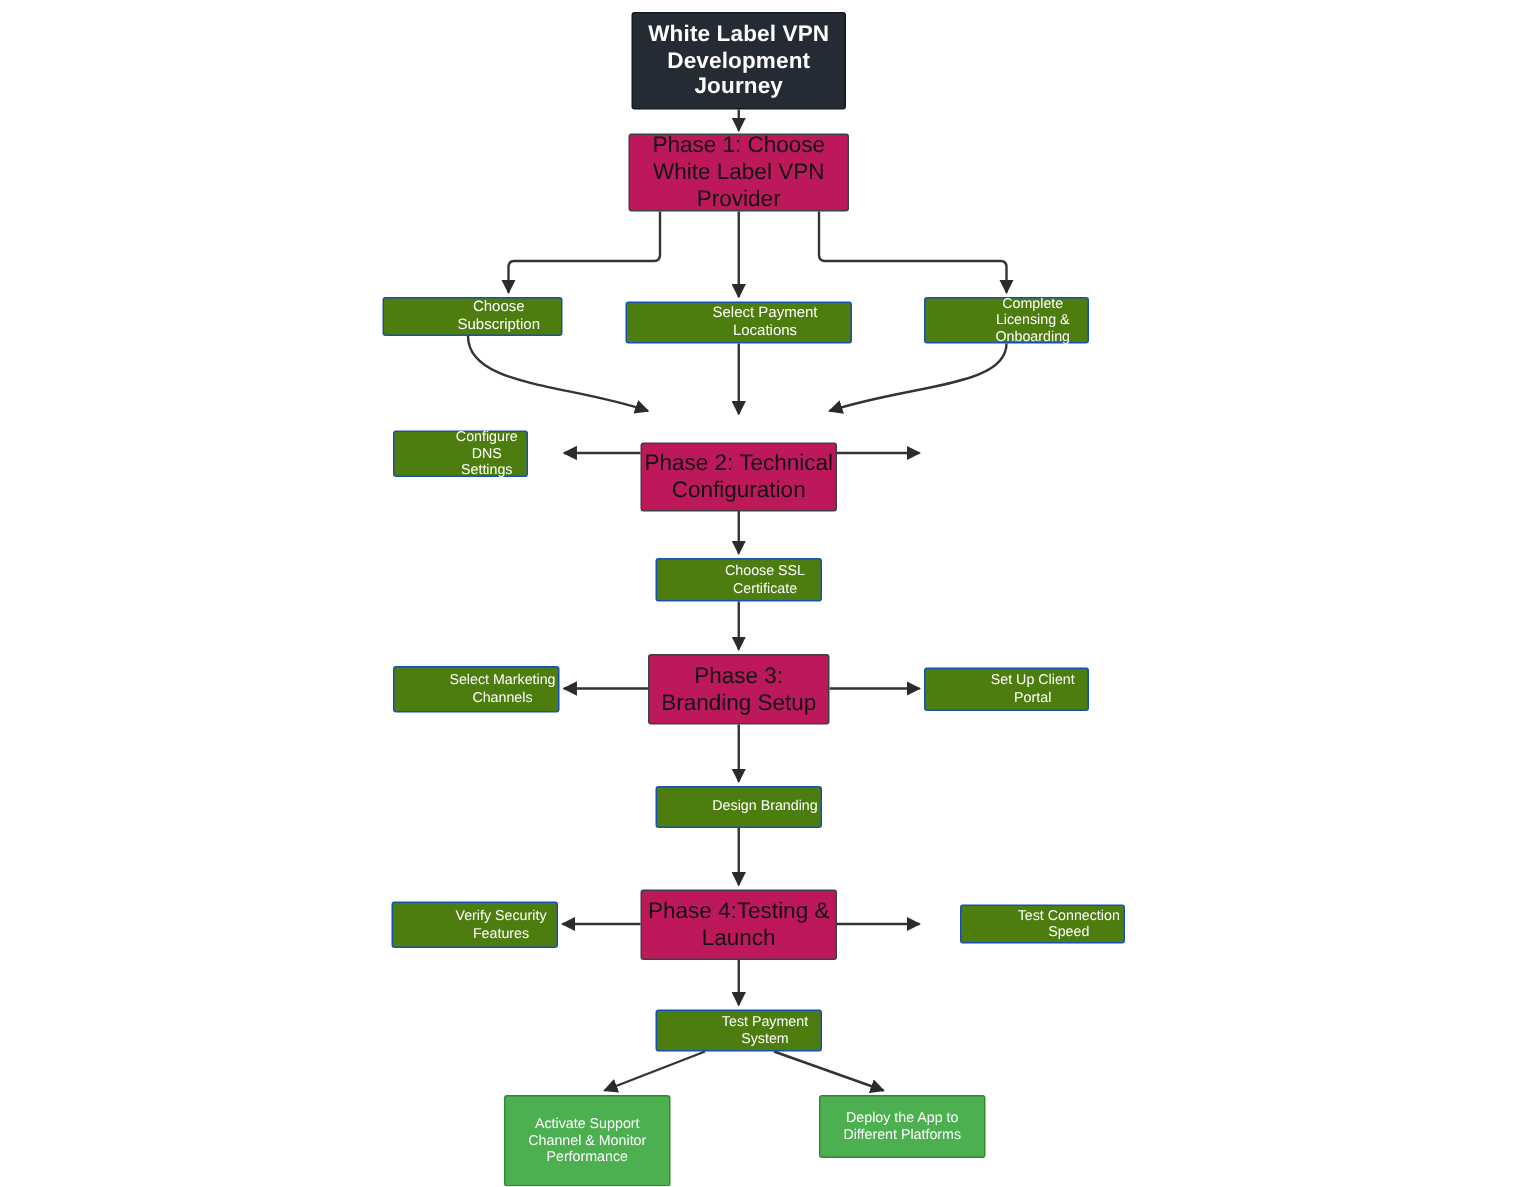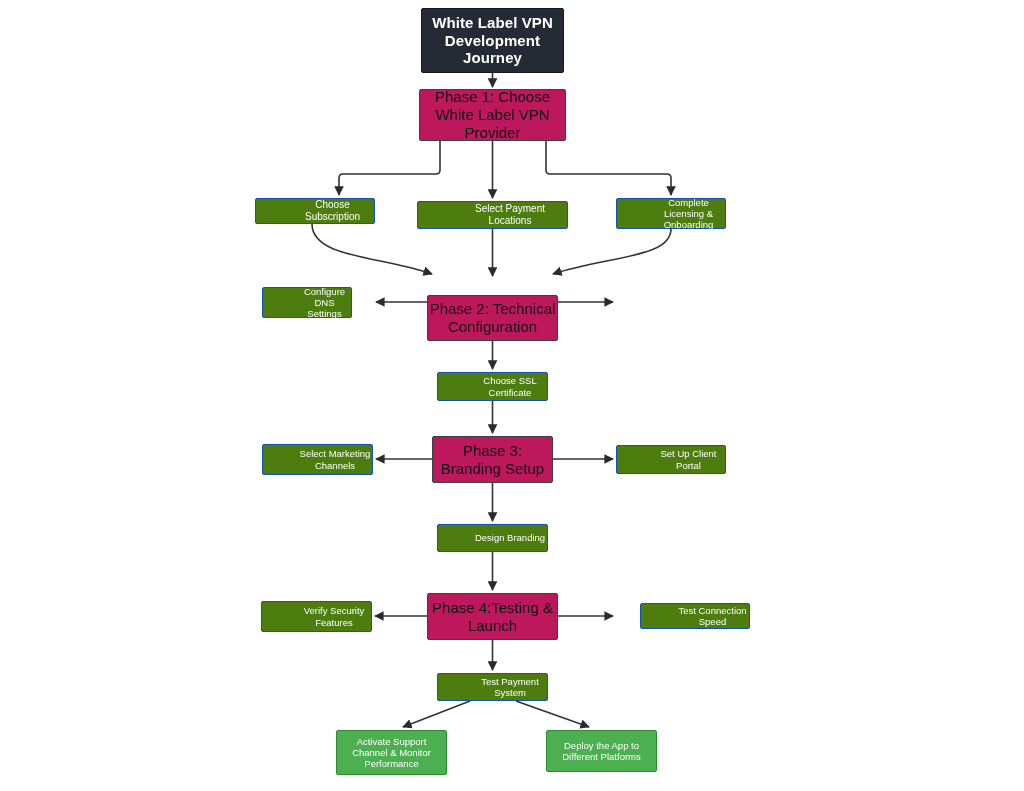--- a/index.html
+++ b/index.html
@@ -153,20 +153,20 @@
   <div class="node node-phase" style="left:427px;top:593px;width:131px;height:47px;">Phase 4:Testing &amp;
 Launch</div>
 
   <div class="node node-step" style="left:261px;top:601px;width:111px;height:31px;">Verify Security
 Features</div>
 
   <div class="node node-step" style="left:616px;top:603px;width:110px;height:26px;margin-left:24px;">Test Connection Speed</div>
 
   <div class="node node-step" style="left:437px;top:673px;width:111px;height:28px;">Test Payment System</div>
 
-  <div class="node node-outcome" style="left:336px;top:730px;width:111px;height:45px;">Activate Support
+  <div class="node node-outcome" style="left:336px;top:730px;width:111px;height:61px;">Activate Support
 Channel &amp; Monitor
 Performance</div>
 
   <div class="node node-outcome" style="left:546px;top:730px;width:111px;height:42px;">Deploy the App to
 Different Platforms</div>
 
 </div>
 
 </body></html>

